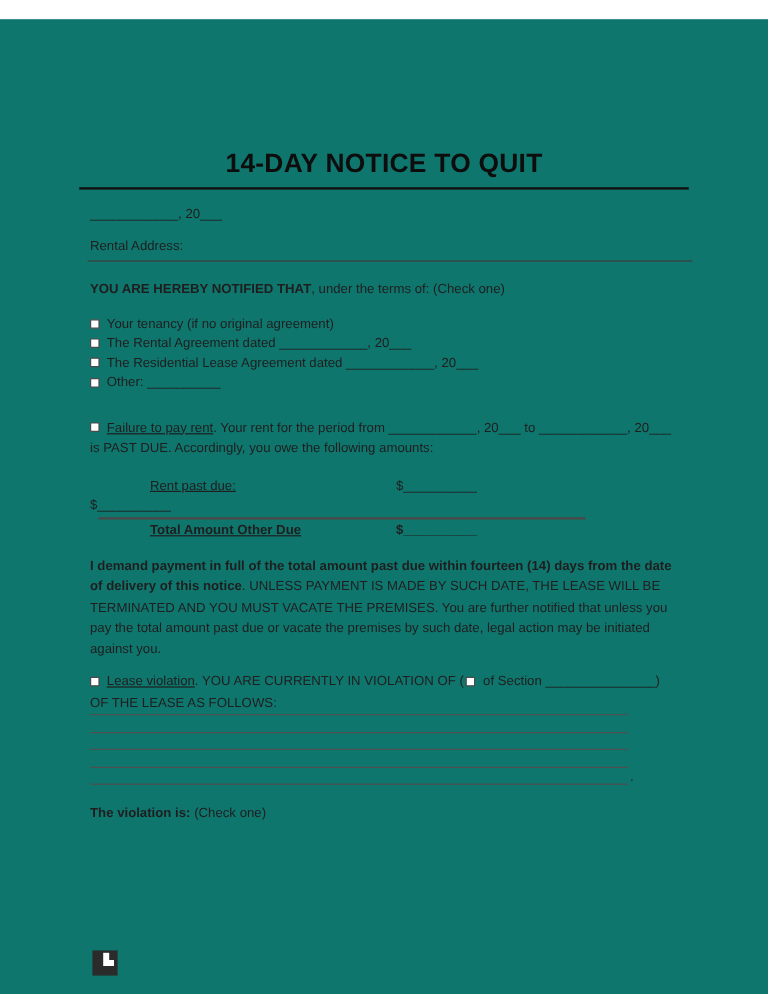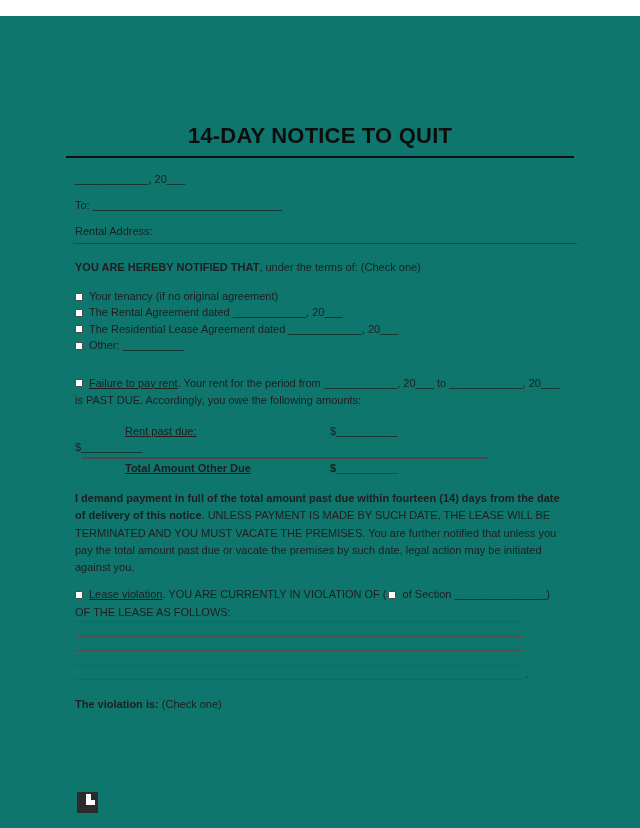--- a/index.html
+++ b/index.html
@@ -53,21 +53,20 @@
 </head>
 <body>
 
 <div class="page">
   <div class="content">
     <h1 class="doc-title">14-DAY NOTICE TO QUIT</h1>
     <div class="title-rule"></div>
 
     <p class="date-line">____________, 20___</p>
 
-    <p class="to-line"><span>To:</span> <span>_______________________________</span></p>
 
     <p class="rental-label">Rental Address:</p>
     <div class="rental-rule"></div>
 
     <p class="notified"><span class="bold">YOU ARE HEREBY NOTIFIED THAT</span><span>, under the terms of: (Check one)</span></p>
 
     <ul class="options">
       <li><span class="cb"></span><span>Your tenancy (if no original agreement)</span></li>
       <li><span class="cb"></span><span>The Rental Agreement dated ____________, 20___</span></li>
       <li><span class="cb"></span><span>The Residential Lease Agreement dated ____________, 20___</span></li>

